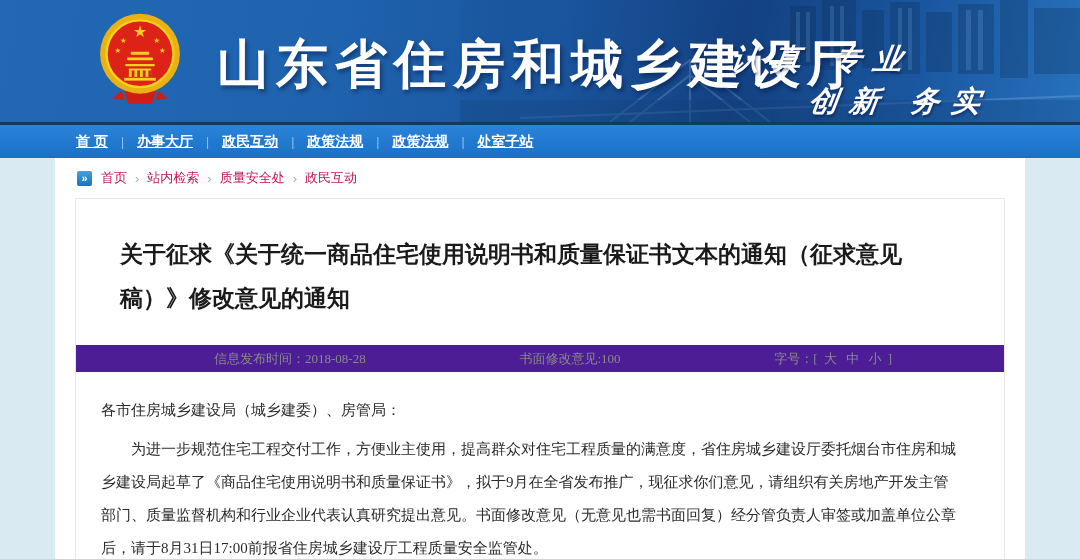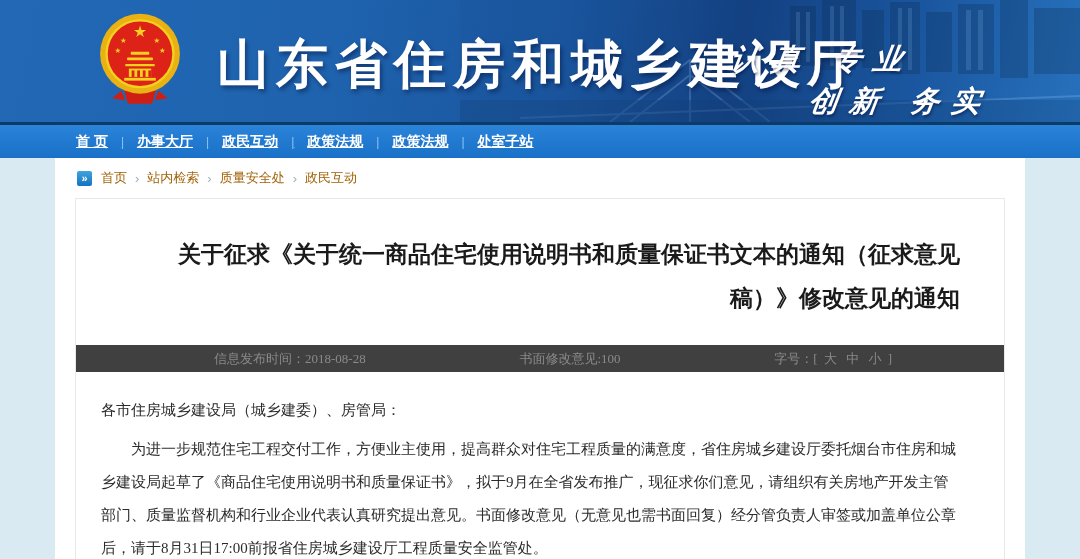--- a/index.html
+++ b/index.html
@@ -48,34 +48,34 @@
 
   
   .content-bg{ height:404px; background:#d9eaf3; }
   .content-wrap{ width:970px; height:100%; margin:0 auto; background:#ffffff; }
   .breadcrumb{ display:flex; align-items:center; padding:11px 0 9px 22px; font-size:13px; color:#555; }
   .crumb-icon{
     width:15px; height:15px; border-radius:2px; margin-right:9px;
     background:linear-gradient(#3fa4dc,#1472c4); color:#fff; font-size:11px; line-height:14px;
     text-align:center; font-weight:bold;
   }
-  .crumb-link{ color:#a16207; text-decoration:none; }
+  .crumb-link{ color:#be185d; text-decoration:none; }
   .crumb-sep{ color:#9ab0bd; margin:0 8px; font-size:13px; }
 
   .article{
     margin:2px 20px 0 20px; background:#fff; border:1px solid #e8e8e8;
     height:560px; padding-top:34px;
   }
   .article-title{
-    width:840px; margin:0 auto; text-align:right;
+    width:840px; margin:0 auto; text-align:left;
     font-family:"Liberation Serif","DejaVu Serif",serif;
     font-size:23px; font-weight:600; color:#1a1a1a; line-height:44px;
   }
   .meta-bar{
-    margin-top:24px; height:27px; background:#404040;
+    margin-top:24px; height:27px; background:#4c1d95;
     display:flex; align-items:center; justify-content:space-between;
     padding:0 112px 0 138px; color:#8a8a8a; font-size:13px;
     font-family:"Liberation Serif","DejaVu Serif",serif;
   }
   .meta-size a{ color:#8a8a8a; text-decoration:none; margin:0 3px; }
   .article-body{
     padding:22px 45px 16px 25px;
     font-family:"Liberation Serif","DejaVu Serif",serif;
     font-size:15px; color:#2b2b2b; line-height:33px;
   }

